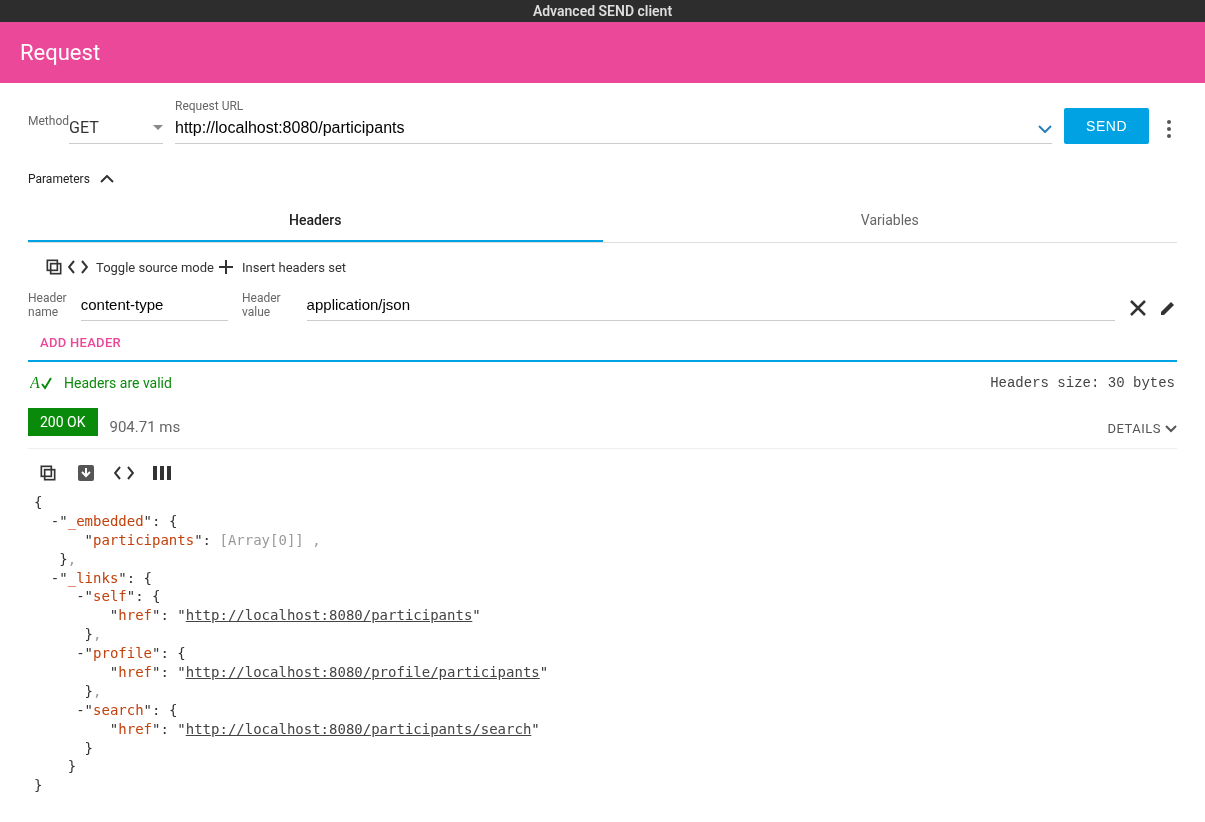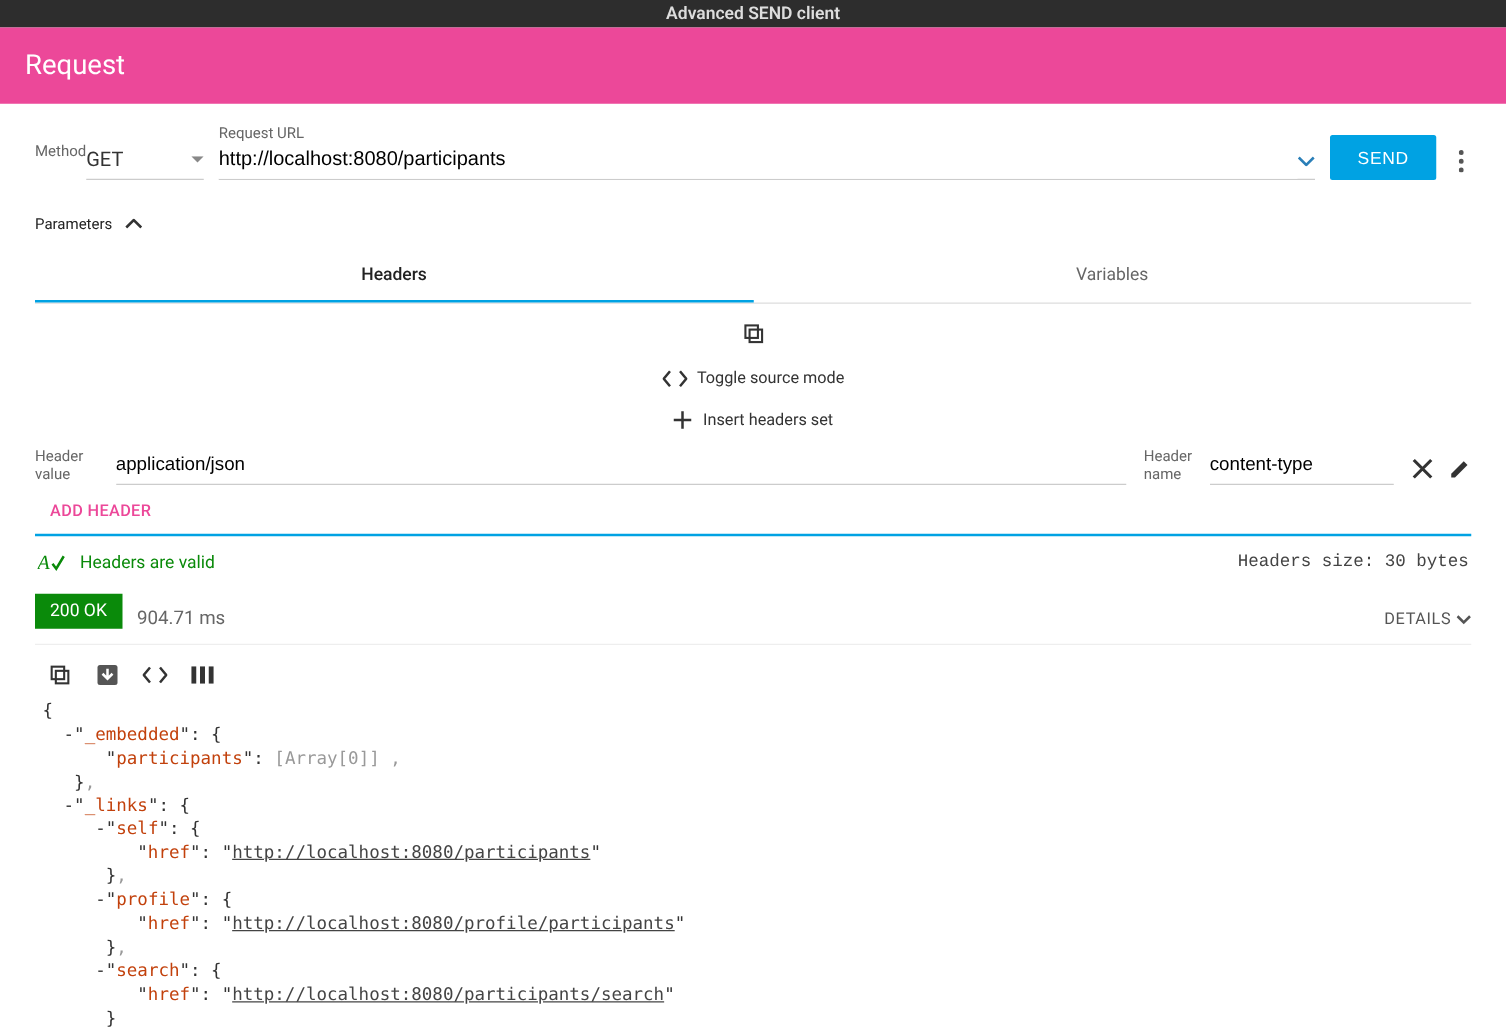--- a/index.html
+++ b/index.html
@@ -14,21 +14,21 @@
 .url-wrap { flex: 1; display: flex; flex-direction: column; }
 .url-input { display: flex; align-items: center; border-bottom: 1px solid #ccc; }
 .url-input input { flex: 1; border: none; outline: none; font-size: 16px; padding: 4px 0 6px; }
 .chev { color: #555; cursor: pointer; }
 .send-btn { background: #00a2e3; color: #fff; border: none; padding: 10px 22px; font-size: 14px; letter-spacing: 0.5px; cursor: pointer; border-radius: 2px; }
 .more-icon { color: #555; cursor: pointer; padding: 6px; }
 .params-toggle { display: flex; align-items: center; gap: 10px; font-size: 12px; color: #222; margin-bottom: 14px; cursor: pointer; }
 .tabs { display: flex; border-bottom: 1px solid #ddd; }
 .tab { flex: 1; text-align: center; padding: 12px 0; font-size: 14px; color: #666; cursor: pointer; }
 .tab.active { color: #222; font-weight: 500; border-bottom: 2px solid #00a2e3; }
-.toolbar { display: flex; align-items: center; gap: 18px; padding: 14px 16px 10px; flex-direction: column; }
+.toolbar { display: flex; align-items: center; gap: 4px; padding: 14px 16px 10px; }
 .toolbar-item { display: flex; align-items: center; gap: 8px; font-size: 13px; color: #333; cursor: pointer; }
 .icon-btn { width: 20px; height: 20px; display: inline-flex; align-items: center; justify-content: center; color: #444; }
 .header-row { display: flex; align-items: flex-end; gap: 14px; padding: 4px 0 0; }
 .hfield { flex: 0 0 200px; }
 .hfield2 { flex: 1; }
 .hinput { border: none; border-bottom: 1px solid #ccc; outline: none; font-size: 15px; padding: 4px 0 6px; width: 100%; }
 .row-actions { display: flex; gap: 12px; padding-bottom: 4px; }
 .row-actions svg { cursor: pointer; }
 .add-header { color: #ec4899; font-size: 13px; font-weight: 500; padding: 14px 12px 10px; border-bottom: 2px solid #00a2e3; letter-spacing: 0.3px; cursor: pointer; }
 .valid-row { display: flex; justify-content: space-between; align-items: center; padding: 12px 2px; font-size: 14px; }
@@ -125,27 +125,27 @@
       <span>
         <svg width="16" height="16" viewBox="0 0 16 16">
             <path d="M8 1 V15 M1 8 H15" stroke="#333" stroke-width="2"></path>
           </svg>
       </span>
       <span>Insert headers set</span>
     </div>
   </div>
 
   <div class="header-row">
+    <div class="field hfield">
+      <span class="field-label">Header name</span>
+      <input class="hinput" value="content-type" style="">
+    </div>
     <div class="field hfield2">
       <span class="field-label">Header value</span>
       <input class="hinput" value="application/json" style="">
-    </div>
-    <div class="field hfield">
-      <span class="field-label">Header name</span>
-      <input class="hinput" value="content-type" style="">
     </div>
     <div class="row-actions">
       <span>
         <svg width="18" height="18" viewBox="0 0 18 18">
             <path d="M2 2 L16 16 M16 2 L2 16" stroke="#333" stroke-width="2.5"></path>
           </svg>
       </span>
       <span>
         <svg width="18" height="18" viewBox="0 0 18 18">
             <path d="M2 16 L2 13 L12 3 L15 6 L5 16 Z" fill="#333"></path>

